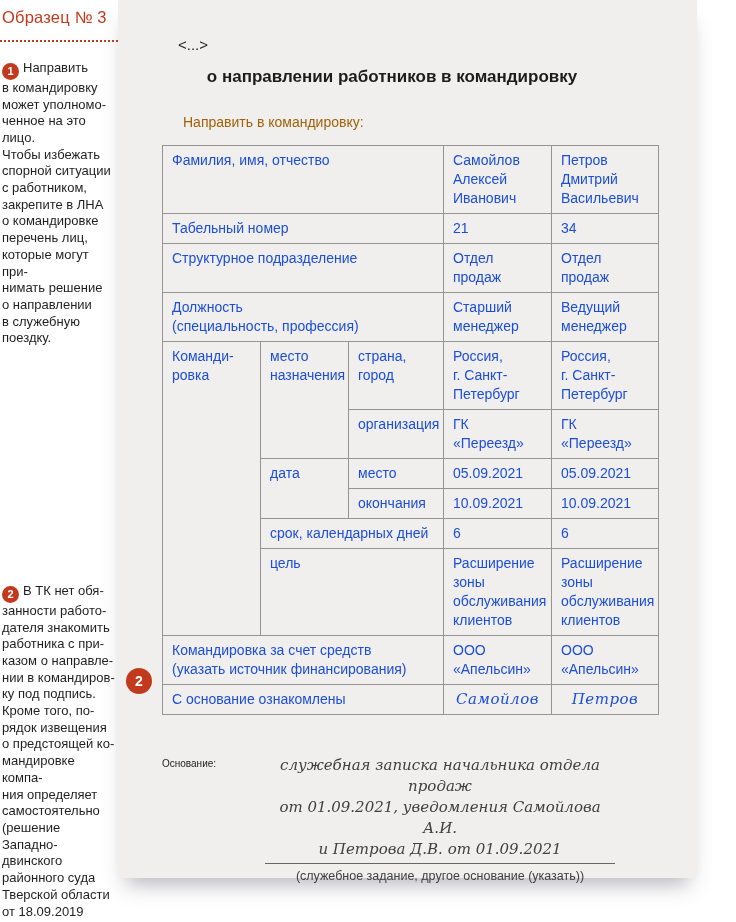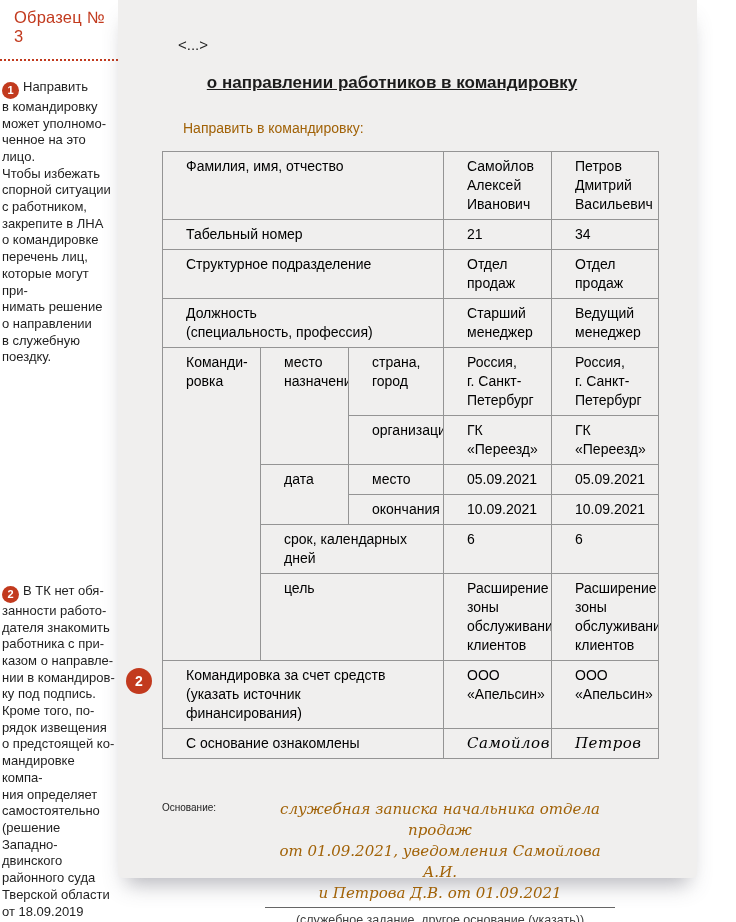--- a/index.html
+++ b/index.html
@@ -3,21 +3,21 @@
 <meta charset="utf-8">
 <style>
   * { margin:0; padding:0; box-sizing:border-box; }
   html,body { background:#ffffff; }
   body { font-family:"Liberation Sans", sans-serif; color:#2b2b2b; }
 
   .canvas { position:relative; width:736px; height:922px; background:#fff; overflow:hidden; }
 
   
   .sidebar { position:absolute; left:0; top:0; width:118px; height:100%; background:#fff; }
-  .sidebar-title { margin:8px 0 0 14px; font-size:16.5px; color:var(--accent); letter-spacing:.2px; }
+  .sidebar-title { margin:8px 0 0 2px; font-size:16.5px; color:var(--accent); letter-spacing:.2px; }
   .dotted-divider { margin-top:13px; border-top:2px dotted var(--accent); width:118px; }
   .annotation { margin:18px 0 0 2px; font-size:13px; line-height:16.7px; color:#1f1f1f; }
   .annotation .ann-text { white-space:pre-line; }
   .annotation-2 { position:absolute; top:583px; left:2px; margin:0; }
 
   
   .marker { display:inline-flex; align-items:center; justify-content:center;
             background:var(--accent); color:#fff; border-radius:50%;
             font-weight:bold; font-family:"Liberation Sans", sans-serif; }
   .marker-sm { width:17px; height:17px; font-size:11px; vertical-align:-3px; margin-right:4px; }
@@ -25,38 +25,38 @@
   .marker-lg { position:absolute; left:8px; top:668px; width:26px; height:26px; font-size:14px; }
 
   
   .doc-page { position:absolute; left:118px; top:0; width:579px; height:878px;
               background:var(--page-bg); border-radius:0 0 5px 5px;
               box-shadow:0 14px 20px -8px rgba(90,90,105,.45);
               padding:0 39px 0 44px; }
   .snip { padding-top:36px; margin-left:16px; font-size:15px; color:#222; }
   .doc-title { text-align:center; margin-top:11px; transform:translateX(-18px);
                font-weight:bold; font-size:17px; color:#1c1c1c; }
-  .doc-title .title-line2 { margin-top:20px;text-decoration:underline; }
+  .doc-title .title-line2 { margin-top:14px; }
   .intro { margin:27px 0 15px 21px; font-size:14px; color:#a16207; }
 
   
   table { border-collapse:collapse; table-layout:fixed; width:496px; }
-  td { border:1px solid var(--table-border); padding:5px 23px; font-size:14px;
-       line-height:19px; vertical-align:top; white-space:pre-line; color:#000000;
+  td { border:1px solid var(--table-border); padding:5px 9px; font-size:14px;
+       line-height:19px; vertical-align:top; white-space:pre-line; color:#1d4ed8;
        overflow:hidden; }
   td.sig { font-family:"DejaVu Serif", serif; font-style:italic; font-size:15px;
            text-align:center; letter-spacing:.5px; }
 
   
   .basis { display:flex; margin-top:40px; align-items:flex-start; }
   .basis-label { width:103px; font-size:10px; color:#222; padding-top:3px; }
   .basis-col { width:350px; }
   .basis-value { font-family:"DejaVu Serif", serif; font-style:italic;
                  font-size:15px; line-height:21px; text-align:center;
-                 white-space:pre-line; color:#a16207;
+                 white-space:pre-line; color:#404040;
                  border-bottom:1px solid #666; padding-bottom:3px; }
   .basis-caption { text-align:center; font-size:12.5px; color:#404040; margin-top:5px; }
 </style>
 </head>
 <body>
 
 <div class="canvas">
 
   <aside class="sidebar">
     <div class="sidebar-title">Образец № 3</div>

